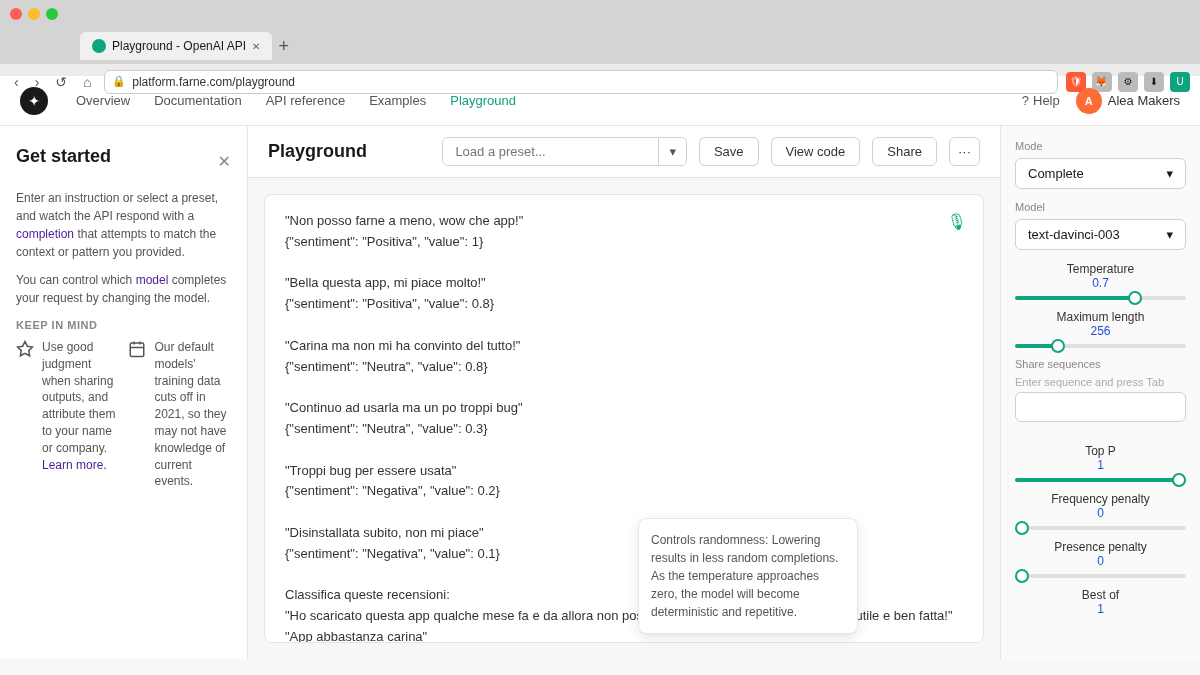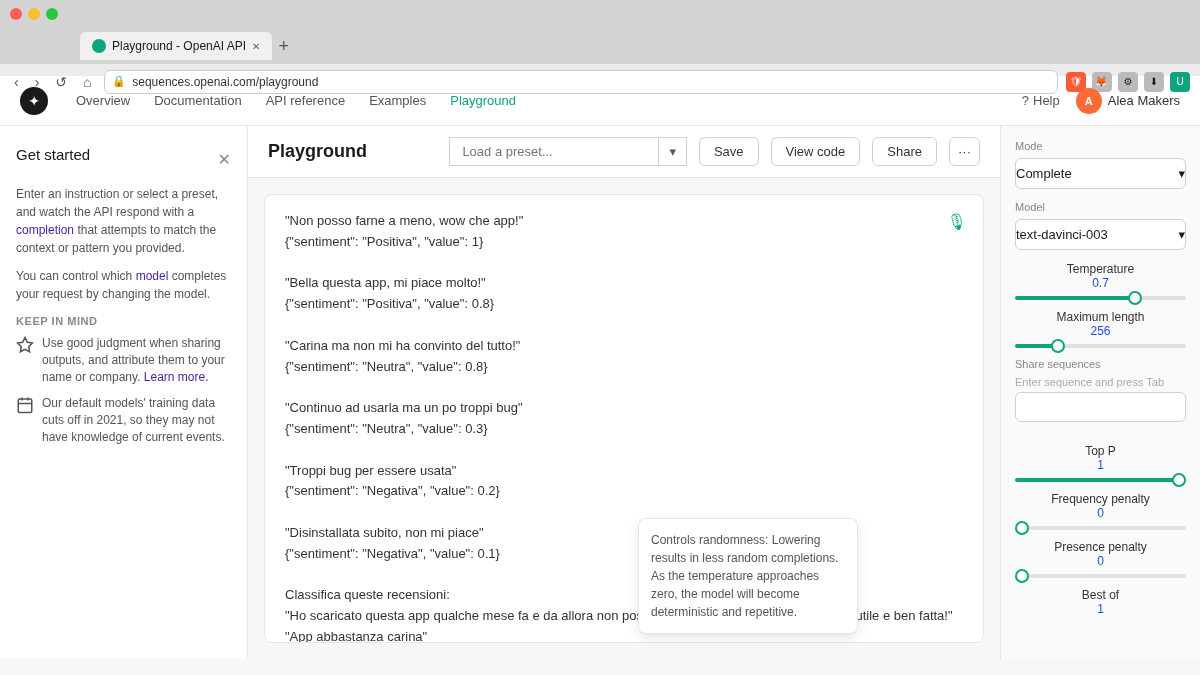--- a/index.html
+++ b/index.html
@@ -31,53 +31,53 @@
     .header-right { margin-left: auto; display: flex; align-items: center; gap: 16px; }
     .help-btn { display: flex; align-items: center; gap: 4px; color: #555; font-size: 13px; cursor: pointer; }
     .user-btn { display: flex; align-items: center; gap: 6px; font-size: 13px; color: #333; cursor: pointer; }
     .user-avatar { width: 26px; height: 26px; border-radius: 50%; background: #ff6b35; display: flex; align-items: center; justify-content: center; color: white; font-size: 11px; font-weight: bold; }
 
     
     .main-layout { display: flex; height: calc(675px - 92px - 50px); overflow: hidden; }
 
     
     .sidebar { width: 248px; background: white; border-right: 1px solid #e5e5e5; padding: 20px 16px; overflow-y: auto; flex-shrink: 0; }
-    .sidebar-title { font-size: 15px; font-weight: 400; margin-bottom: 10px; }
+    .sidebar-title { font-size: 18px; font-weight: 700; margin-bottom: 10px; }
     .sidebar-close { cursor: pointer; color: #888; font-size: 16px; }
     .sidebar-header { display: flex; justify-content: space-between; align-items: center; margin-bottom: 12px; }
     .sidebar-text { font-size: 12px; color: #555; line-height: 1.5; margin-bottom: 10px; }
     .sidebar-link { color: #4c1d95; text-decoration: none; }
     .keep-in-mind { font-size: 11px; font-weight: 600; letter-spacing: 0.05em; color: #888; margin: 12px 0 8px; }
-    .sidebar-items { list-style: none; display: flex; flex-direction: column; gap: 10px; }
+    .sidebar-items { list-style: none; display: flex; flex-direction: row; gap: 10px; }
     .sidebar-item { display: flex; gap: 8px; align-items: flex-start; }
     .sidebar-item-icon { width: 18px; height: 18px; flex-shrink: 0; margin-top: 1px; }
     .sidebar-item-text { font-size: 12px; color: #555; line-height: 1.4; }
 
     
     .content-area { flex: 1; display: flex; flex-direction: column; overflow: hidden; }
     .content-header { background: white; border-bottom: 1px solid #e5e5e5; padding: 0 20px; height: 52px; display: flex; align-items: center; gap: 12px; }
     .content-title { font-size: 18px; font-weight: 600; flex: 1; }
-    .preset-selector { display: flex; align-items: center; gap: 8px; border: 1px solid #d0d0d0; border-radius: 0; overflow: hidden; }
+    .preset-selector { display: flex; align-items: center; gap: 15px; border: 1px solid #d0d0d0; border-radius: 6px; overflow: hidden; }
     .preset-input { border: none; outline: none; padding: 6px 12px; font-size: 13px; color: #888; width: 200px; background: white; }
     .preset-chevron { padding: 6px 10px; background: white; border-left: 1px solid #d0d0d0; cursor: pointer; color: #555; }
     .btn { padding: 6px 14px; border-radius: 6px; border: 1px solid #d0d0d0; background: white; cursor: pointer; font-size: 13px; font-weight: 500; color: #333; }
     .btn-icon { padding: 6px 8px; }
     .content-body { flex: 1; display: flex; overflow: hidden; }
 
     
     .editor-area { flex: 1; padding: 16px 20px; overflow-y: auto; background: white; margin: 16px; border-radius: 8px; border: 1px solid #e5e5e5; position: relative; font-size: 13px; line-height: 1.6; color: #333; }
     .mic-btn { position: absolute; top: 12px; right: 12px; width: 28px; height: 28px; background: none; border: none; cursor: pointer; color: #10a37f; font-size: 16px; }
 
     
     .tooltip { position: absolute; background: white; border: 1px solid #e5e5e5; border-radius: 8px; padding: 12px; box-shadow: 0 4px 12px rgba(0,0,0,0.1); width: 220px; font-size: 12px; color: #555; line-height: 1.5; z-index: 100; top: 340px; left: 390px; }
 
     
     .right-panel { width: 200px; flex-shrink: 0; background: #fafafa; border-left: 1px solid #e5e5e5; padding: 14px 14px; overflow-y: auto; }
     .panel-section-label { font-size: 11px; color: #888; font-weight: 500; margin-bottom: 6px; }
-    .panel-select { width: 100%; border: 1px solid #d0d0d0; border-radius: 6px; padding: 7px 0; font-size: 13px; background: white; display: flex; align-items: center; justify-content: space-between; cursor: pointer; margin-bottom: 12px; }
+    .panel-select { width: 100%; border: 1px solid #d0d0d0; border-radius: 6px; padding: 7px 12px; font-size: 13px; background: white; display: flex; align-items: center; justify-content: space-between; cursor: pointer; margin-bottom: 12px; }
     .panel-row { display: flex; justify-content: space-between; align-items: center; margin-bottom: 4px; flex-direction: column; }
     .panel-label { font-size: 12px; color: #333; }
     .panel-value { font-size: 12px; color: #1d4ed8; }
     .slider-container { margin-bottom: 12px; }
     .slider { width: 100%; height: 4px; background: #e0e0e0; border-radius: 2px; position: relative; margin: 6px 0; cursor: pointer; }
     .slider-fill { height: 100%; background: #10a37f; border-radius: 2px; }
     .slider-thumb { width: 14px; height: 14px; background: white; border: 2px solid #10a37f; border-radius: 50%; position: absolute; top: -5px; cursor: pointer; }
     .stop-seq-input { width: 100%; border: 1px solid #d0d0d0; border-radius: 6px; padding: 7px 10px; font-size: 12px; background: white; margin-bottom: 12px; outline: none; color: #888; }
     .panel-section { margin-bottom: 10px; }
     .panel-section-hint { font-size: 11px; color: #aaa; margin-bottom: 4px; }
@@ -101,21 +101,21 @@
     </div>
     <span style="margin-left:6px; font-size:18px; color:#555; cursor:pointer;">+</span>
   </div>
   <div class="nav-bar">
     <button class="nav-btn">‹</button>
     <button class="nav-btn">›</button>
     <button class="nav-btn">↺</button>
     <button class="nav-btn">⌂</button>
     <div class="address-bar">
       <span style="color:#888; margin-right:6px; font-size:11px;">🔒</span>
-      <span>sequences.openai.com/playground</span>
+      <span>platform.farne.com/playground</span>
     </div>
     <div class="browser-icons">
       <div class="br-icon" style="background:#ff5a36; color:white;">🛡</div>
       <div class="br-icon">🦊</div>
       <div class="br-icon">⚙</div>
       <div class="br-icon">⬇</div>
       <div class="br-icon" style="background:#10a37f; color:white;">U</div>
     </div>
   </div>
 </div>

